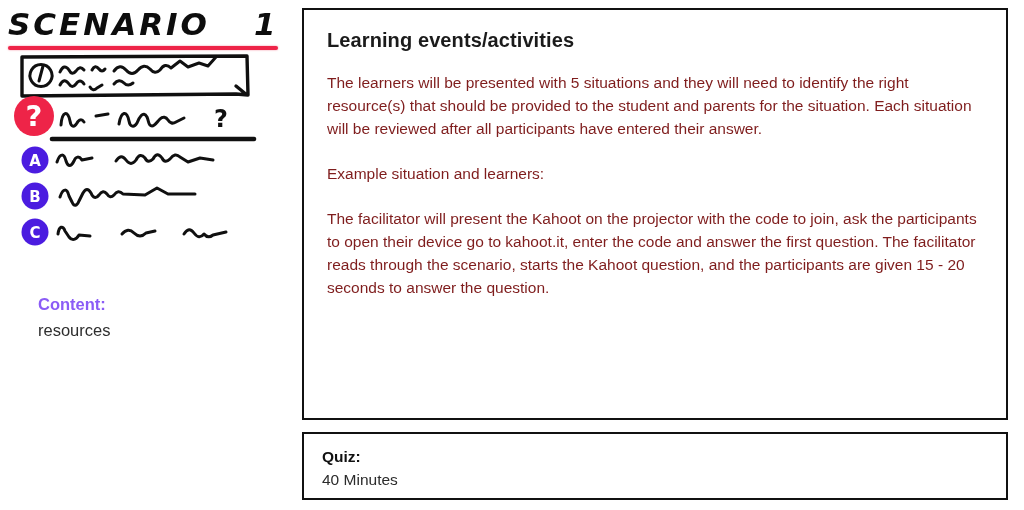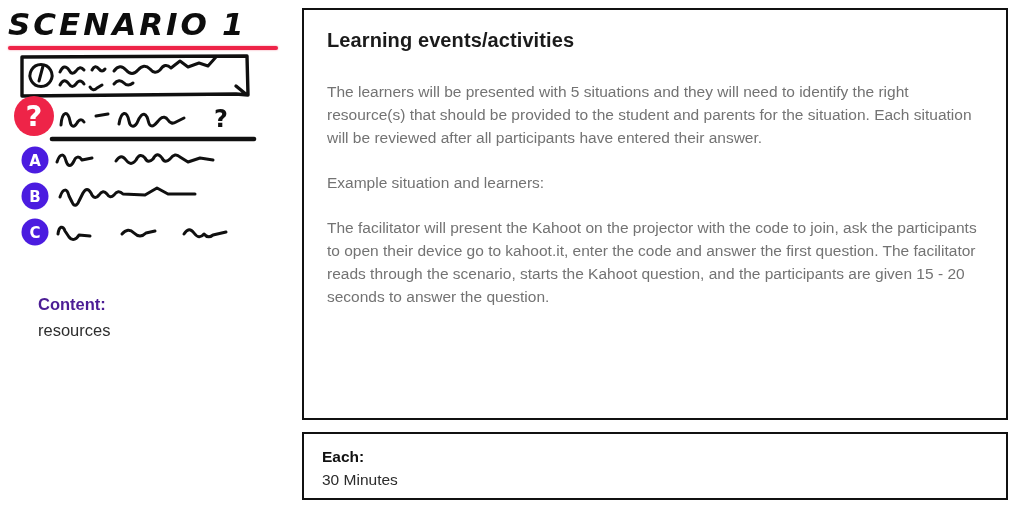--- a/index.html
+++ b/index.html
@@ -16,21 +16,21 @@
     overflow: hidden;
   }
 
   
   .scenario-title {
     position: absolute;
     left: 8px;
     top: 6px;
     display: flex;
     align-items: baseline;
-    gap: 12px;
+    gap: 44px;
     font-family: "DejaVu Sans", sans-serif;
     font-style: italic;
     font-weight: 800;
     font-size: 31px;
     letter-spacing: 3px;
     color: #0d0d0d;
     white-space: nowrap;
   }
   .title-underline {
     position: absolute;
@@ -78,47 +78,47 @@
   .content-note {
     position: absolute;
     left: 38px;
     top: 292px;
     font-size: 16.5px;
     line-height: 25.5px;
     color: #2e2e2e;
   }
   .content-note .label {
     font-weight: bold;
-    color: #4c1d95;
+    color: #8b5cf6;
   }
 
   
   .panel {
     position: absolute;
     background: #ffffff;
     border: 2.5px solid #111111;
   }
   .panel-main {
     left: 302px;
     top: 8px;
     width: 706px;
     height: 412px;
     padding: 19px 23px;
   }
   .panel-main h1 {
     font-size: 20px;
     font-weight: 700;
     color: #1b1b1b;
-    margin-bottom: 28px;
+    margin-bottom: 19px;
     letter-spacing: 0.1px;
   }
   .panel-main p {
     font-size: 15.5px;
     line-height: 23px;
-    color: #737373;
+    color: #7f1d1d;
     margin-bottom: 22px;
     max-width: 662px;
   }
   .panel-time {
     left: 302px;
     top: 432px;
     width: 706px;
     height: 68px;
     padding: 11px 18px;
     font-size: 15.5px;
@@ -201,17 +201,17 @@
   </div>
 
   <div class="panel panel-main">
     <h1>Learning events/activities</h1>
     <p>The learners will be presented with 5 situations and they will need to identify the right resource(s) that should be provided to the student and parents for the situation. Each situation will be reviewed after all participants have entered their answer.</p>
     <p>Example situation and learners:</p>
     <p>The facilitator will present the Kahoot on the projector with the code to join, ask the participants to open their device go to kahoot.it, enter the code and answer the first question. The facilitator reads through the scenario, starts the Kahoot question, and the participants are given 15 - 20 seconds to answer the question.</p>
   </div>
 
   <div class="panel panel-time">
-    <div class="label">Each:</div>
-    <div>30 Minutes</div>
+    <div class="label">Quiz:</div>
+    <div>40 Minutes</div>
   </div>
 
 </div>
 
 </body></html>

